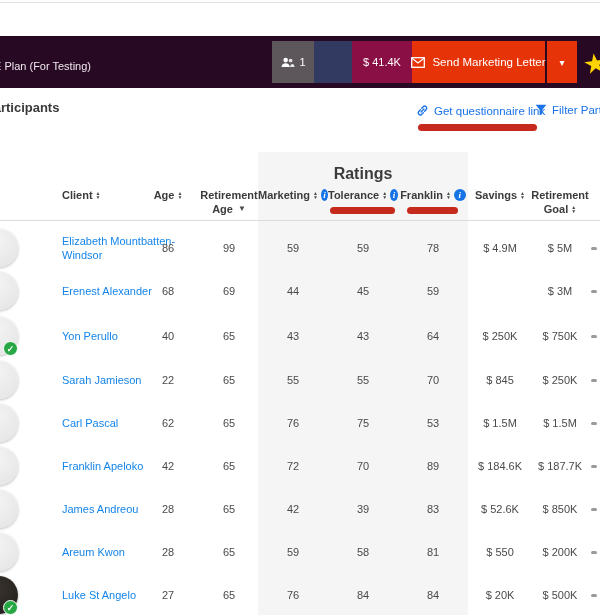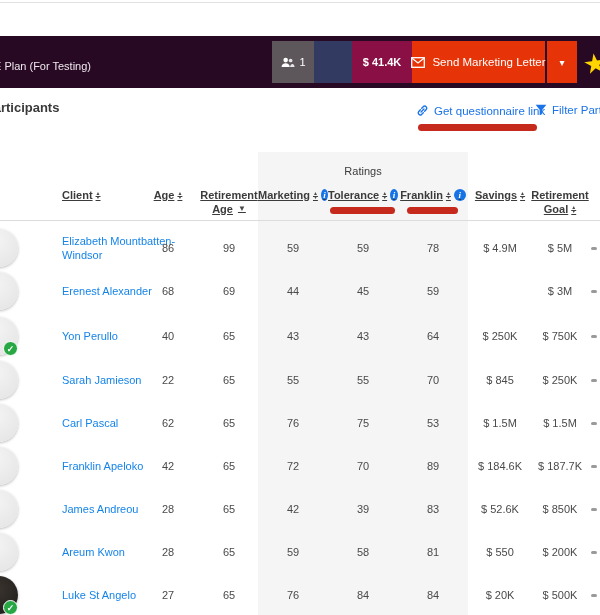--- a/index.html
+++ b/index.html
@@ -11,38 +11,38 @@
   #topline{left:0;top:2px;width:600px;height:1px;background:#e2e2e2;}
 
   
   #planbar{left:0;top:36px;width:600px;height:52px;background:#270923;overflow:hidden;}
   #plan-title{position:absolute;left:-6px;top:0;height:52px;display:flex;align-items:center;
               color:#efe7ee;font-size:11px;white-space:nowrap;padding-top:4px;}
   .chip{position:absolute;top:5px;height:42px;display:flex;align-items:center;justify-content:center;
         color:#fff;white-space:nowrap;}
   #chip-count{left:272px;width:42px;background:#5d575b;font-size:11px;gap:4px;}
   #chip-dc{left:314px;width:38px;background:#323a62;font-size:12px;font-weight:bold;padding-left:40px;}
-  #chip-assets{left:352px;width:60px;background:#8a0f45;font-size:11px;font-weight:bold;}
+  #chip-assets{left:352px;width:60px;background:#8a0f45;font-size:11px;font-weight:normal;}
   #btn-send{left:412px;width:133px;background:#e63308;font-size:11.5px;gap:7px;cursor:pointer;}
   #btn-caret{left:547px;width:30px;background:#e63308;cursor:pointer;font-size:10px;}
   #star{left:583px;top:8px;color:#ffd400;font-size:27px;line-height:40px;transform:rotate(-8deg);}
 
   
   #page-title{left:-15px;top:100px;font-size:13px;font-weight:bold;color:#3a3a3a;white-space:nowrap;}
   .bluelink{display:flex;align-items:center;gap:5px;color:#1a73e8;font-size:11.5px;cursor:pointer;white-space:nowrap;}
   #qlink{left:416px;top:104px;}
   #flink{left:535px;top:104px;}
   .redpill{background:#c62a1c;border-radius:4px;height:7px;}
   #qlink-pill{left:418px;top:124px;width:119px;}
 
   
   #band{left:258px;top:152px;width:210px;height:463px;background:#f5f5f5;}
   #hdr-border{left:0;top:220px;width:600px;height:1px;background:#dcdcdc;}
-  #ratings-label{left:258px;top:165px;width:210px;text-align:center;font-size:11px;font-weight:normal;color:#3b3b3b;}
-  .hcell{position:absolute;top:188px;font-size:11px;font-weight:bold;color:#3b3b3b;line-height:14px;text-align:center;text-decoration:underline;}
+  #ratings-label{left:258px;top:165px;width:210px;text-align:center;font-size:16px;font-weight:bold;color:#3b3b3b;}
+  .hcell{position:absolute;top:188px;font-size:11px;font-weight:bold;color:#3b3b3b;line-height:14px;text-align:center;}
   .hline{display:flex;align-items:center;justify-content:center;gap:3px;}
   .sort{display:inline-flex;flex-direction:column;align-items:center;line-height:4px;cursor:pointer;}
   .sort i{font-style:normal;font-size:5px;color:#4a4a4a;line-height:4px;}
   .dcaret{font-style:normal;font-size:8px;color:#4a4a4a;margin-left:2px;}
   .info-icon{display:inline-flex;align-items:center;justify-content:center;width:12px;height:12px;
              border-radius:50%;background:#1673e6;color:#fff;font-size:9px;font-weight:bold;
              font-family:"Liberation Serif",serif;font-style:italic;cursor:pointer;}
   #tol-pill{left:330px;top:207px;width:65px;}
   #cap-pill{left:407px;top:207px;width:51px;}
 

